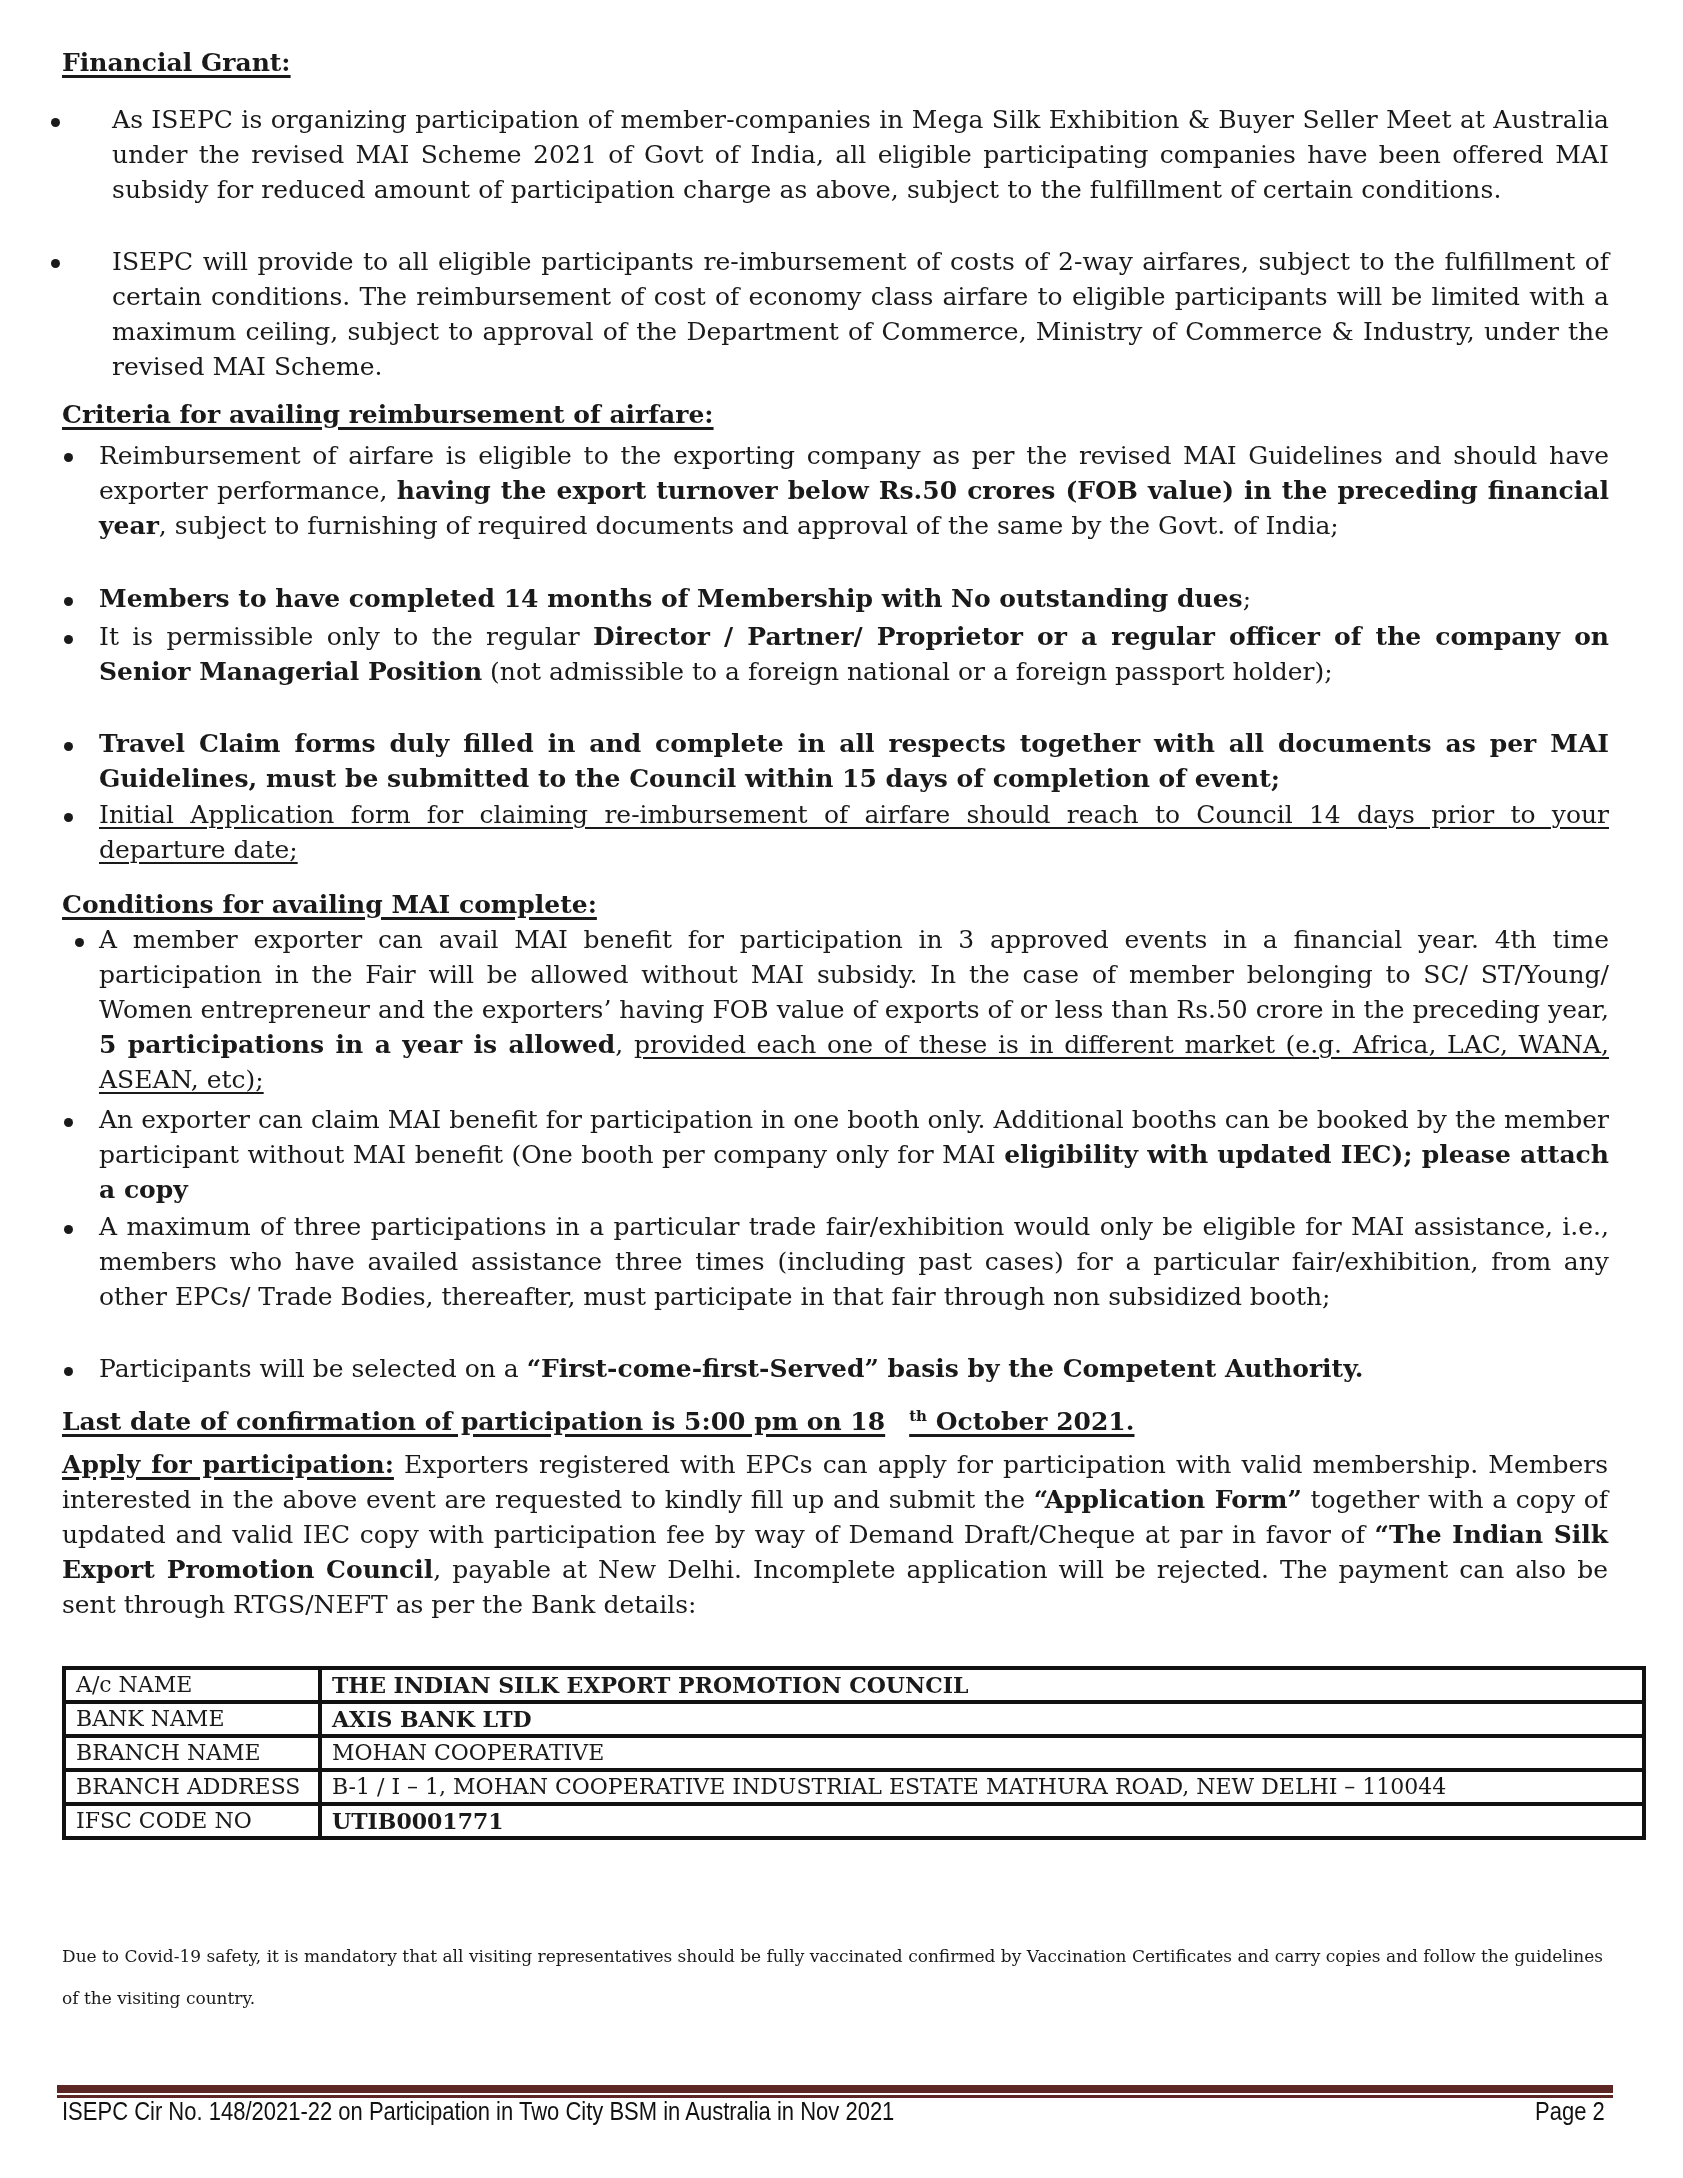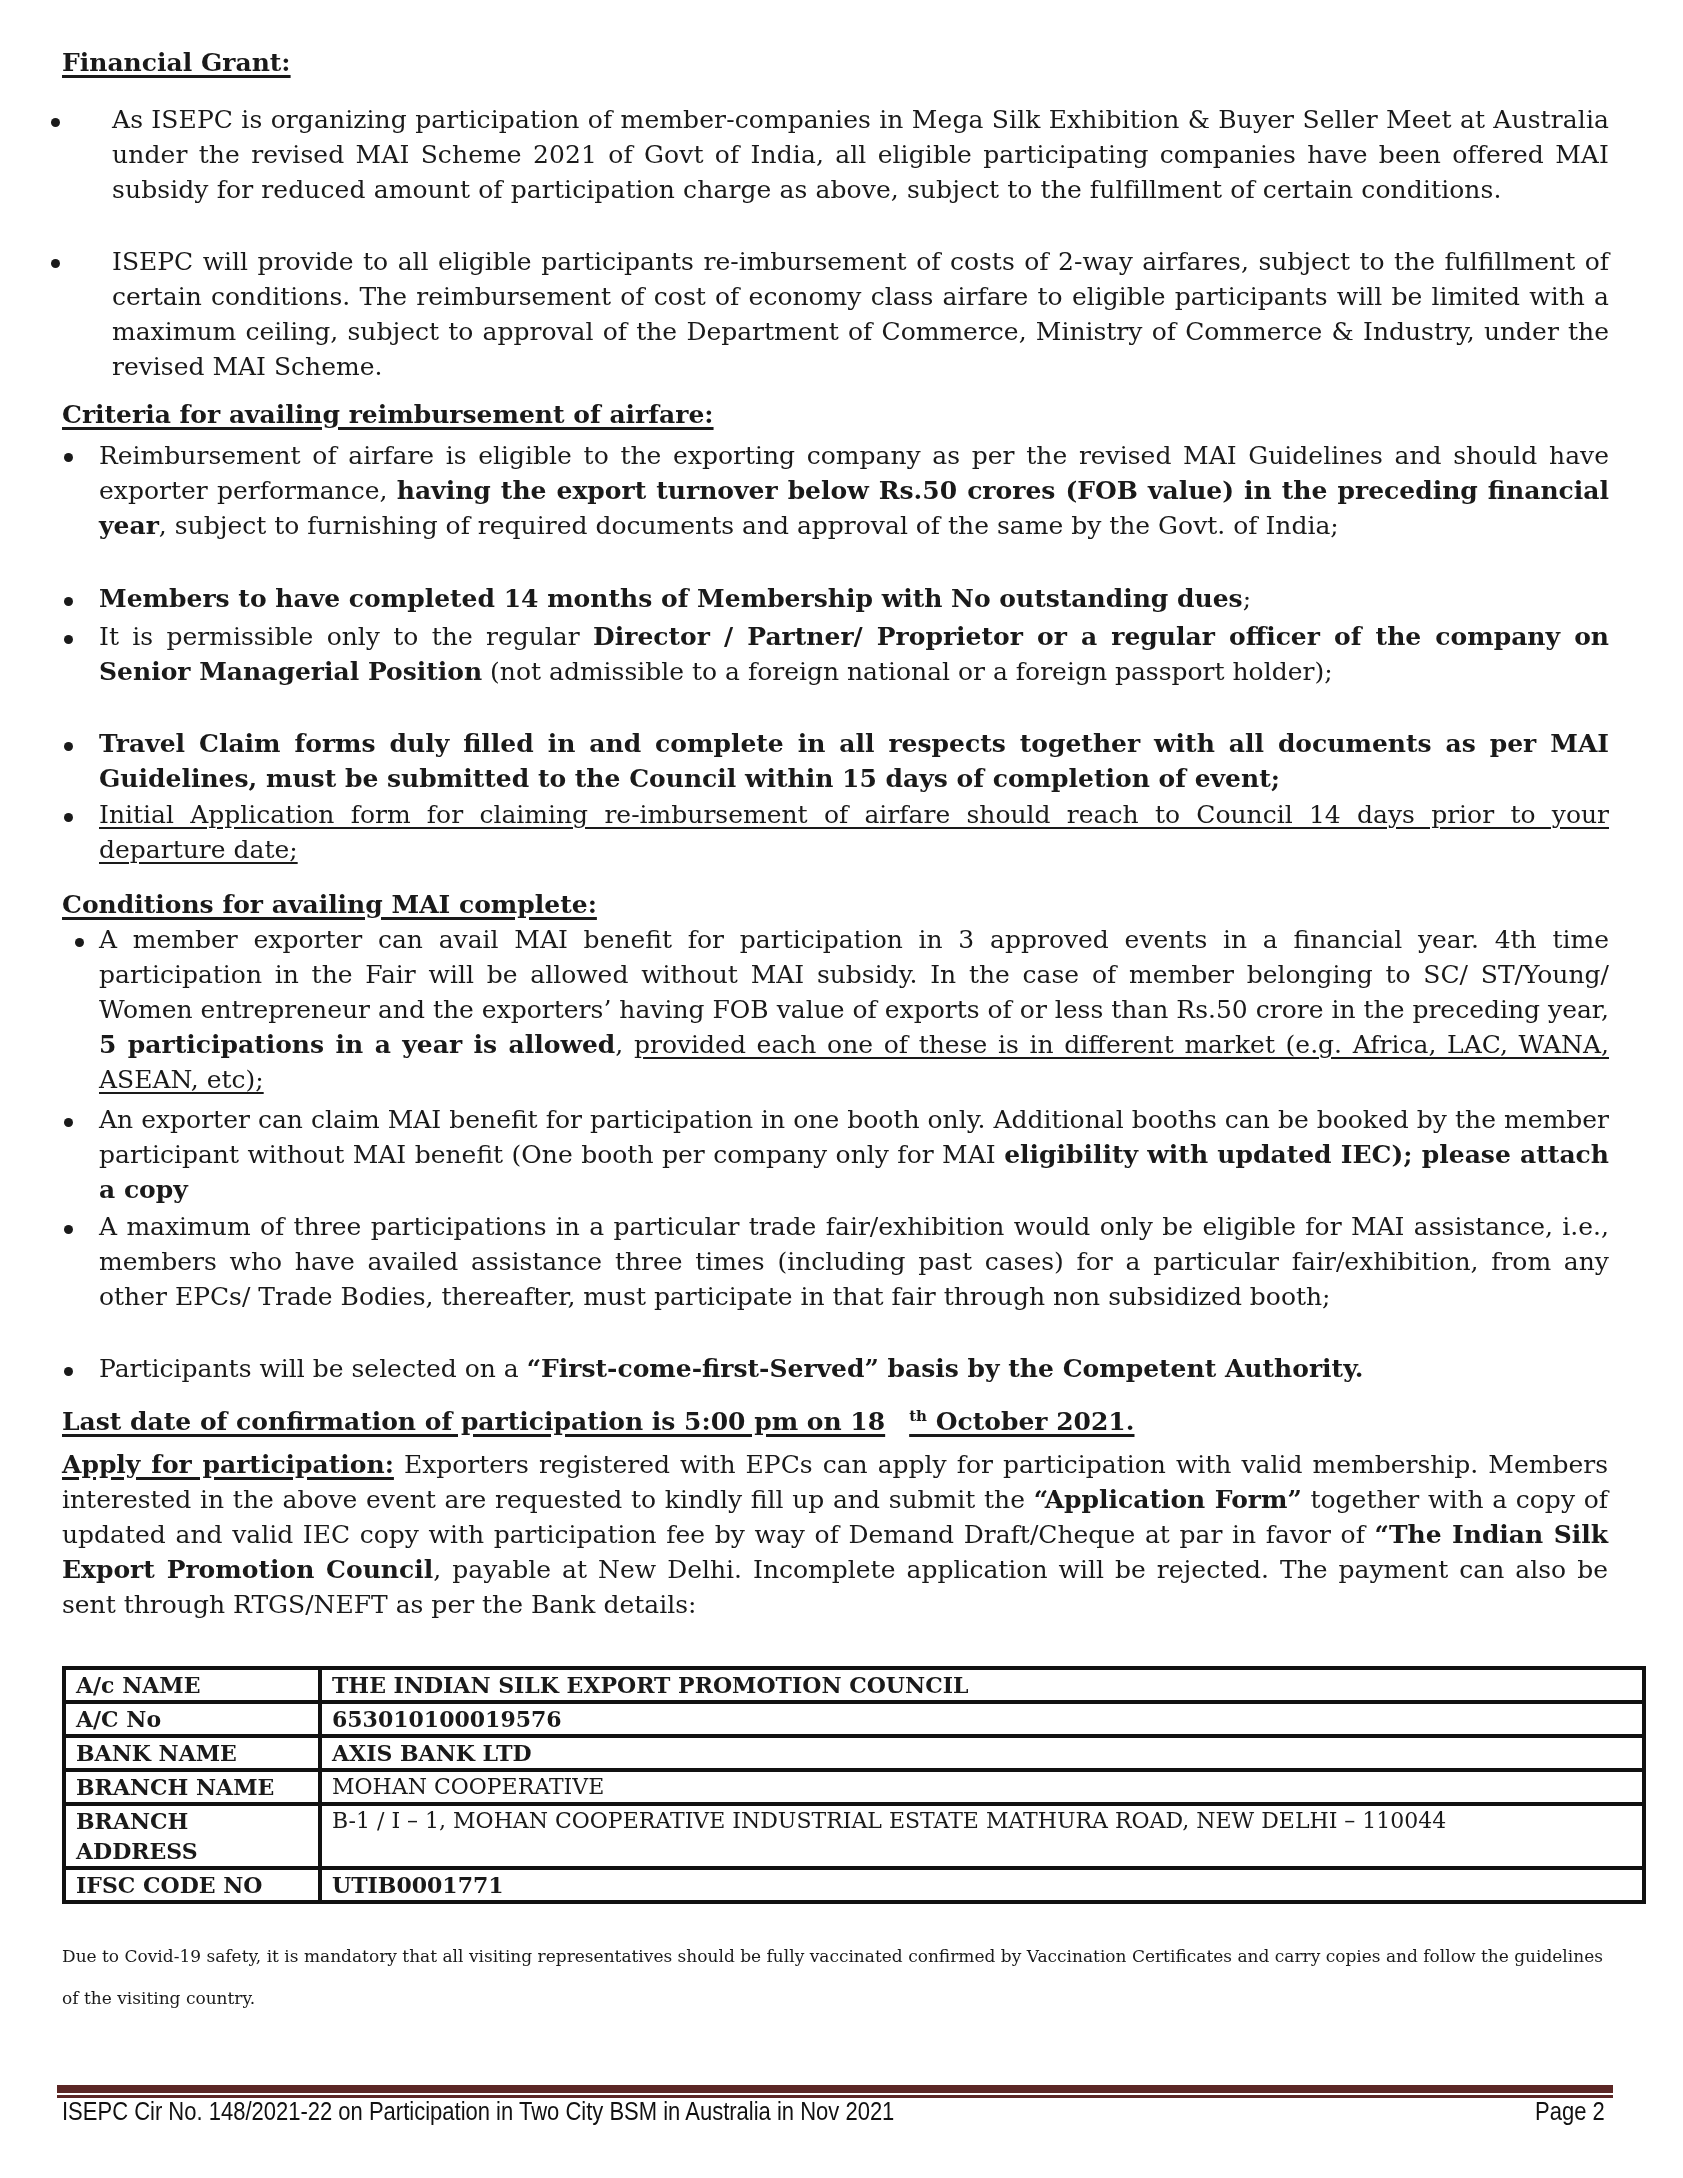--- a/index.html
+++ b/index.html
@@ -10,21 +10,21 @@
   .heading { font-weight: bold; text-decoration: underline; font-size: 25px; line-height: 34px;
              text-decoration-thickness: 3px; text-underline-offset: 4px; }
   b, .b { font-weight: bold; }
   u, .u { text-decoration: underline; text-decoration-thickness: 2px; text-underline-offset: 4px; }
   .bullet { position: absolute; width: 9px; height: 9px; border-radius: 50%; background: #1a1a1a; }
   .item { position: absolute; }
   .just-last { text-align-last: left; }
   table.bank { position: absolute; left: 62px; top: 1666px; width: 1584px; border-collapse: collapse;
                font-size: 22px; }
   table.bank td { border: 4px solid #111; padding: 0 10px; height: 27px; line-height: 30px; vertical-align: top; }
-  table.bank td.label { width: 232px; font-weight: bold; }
+  table.bank td.label { width: 232px; font-weight: normal; }
   table.bank td.val-bold { font-weight: bold; }
   .footer-bar { position: absolute; left: 57px; width: 1556px; background: #5b2624; }
   .footer { position: absolute; top: 2097px; font-family: "Liberation Sans", sans-serif; font-size: 25px;
             transform: scaleX(0.88); transform-origin: left top; color: #111; }
 </style>
 </head>
 <body>
 
 <div class="abs heading" style="left:62px; top:46px;">Financial Grant:</div>
 
@@ -69,24 +69,20 @@
 
 <div class="item txt just-last" style="left:62px; top:1447px; width:1546px;"><span class="heading" style="line-height:35px;">Apply for participation:</span><span> Exporters registered with EPCs can apply for participation with valid membership. Members interested in the above event are requested to kindly fill up and submit the </span><b>“Application Form”</b><span> together with a copy of updated and valid IEC copy with participation fee by way of Demand Draft/Cheque at par in favor of </span><b>“The Indian Silk Export Promotion Council</b><span>, payable at New Delhi. Incomplete application will be rejected. The payment can also be sent through RTGS/NEFT as per the Bank details:</span></div>
 
 <table class="bank">
   <tbody id="bank-body">
       <tr>
         <td class="label">A/c NAME</td>
         <td class="val-bold">THE INDIAN SILK EXPORT PROMOTION COUNCIL</td>
       </tr>
       <tr>
-        <td class="label">A/C No</td>
-        <td class="val-bold">653010100019576</td>
-      </tr>
-      <tr>
         <td class="label">BANK NAME</td>
         <td class="val-bold">AXIS BANK LTD</td>
       </tr>
       <tr>
         <td class="label">BRANCH NAME</td>
         <td>MOHAN COOPERATIVE</td>
       </tr>
       <tr>
         <td class="label" style="width: 232px;">BRANCH ADDRESS</td>
         <td>B-1 / I – 1, MOHAN COOPERATIVE INDUSTRIAL ESTATE MATHURA ROAD, NEW DELHI – 110044</td>

